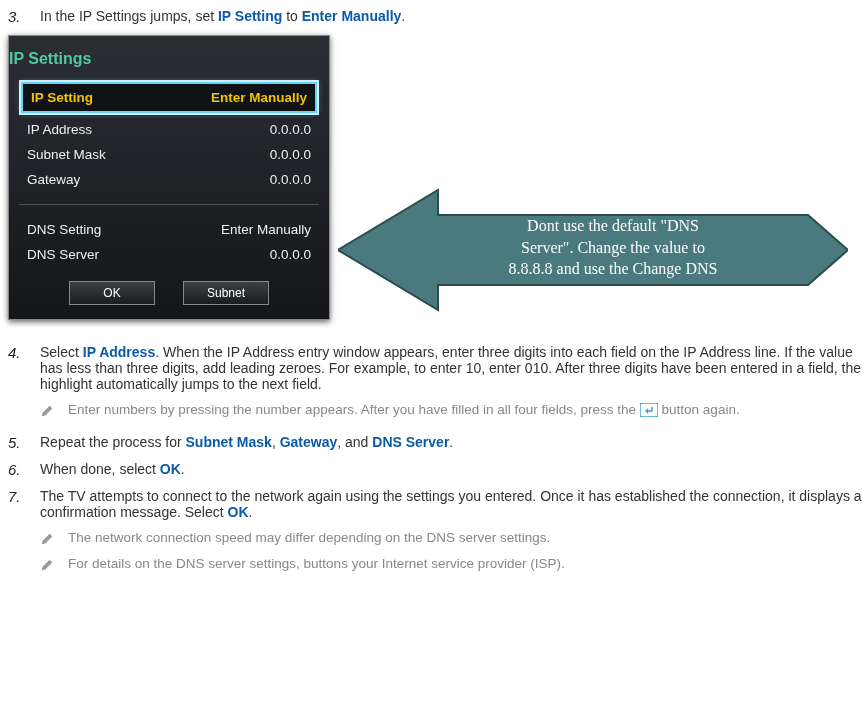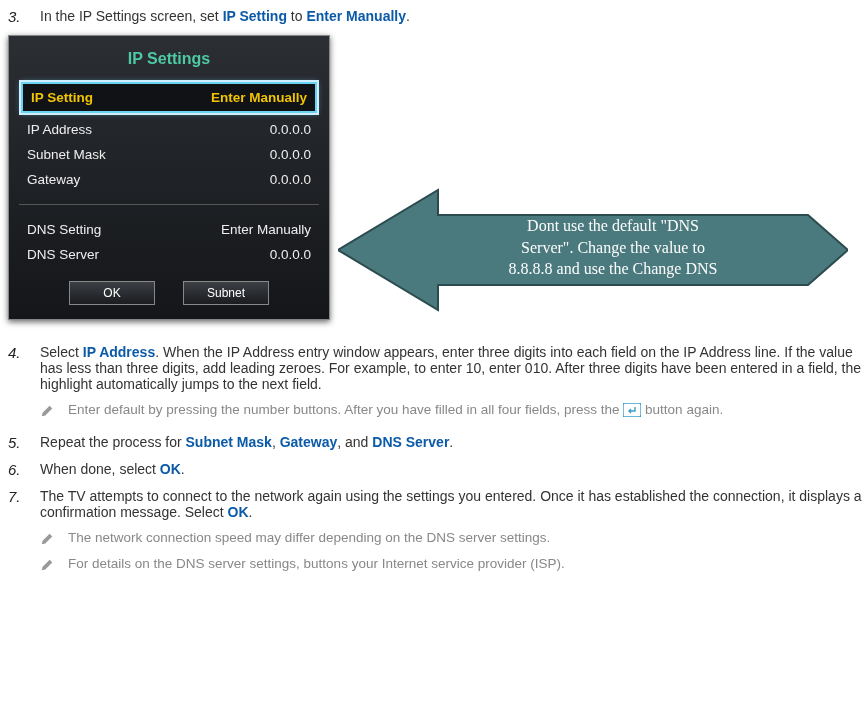--- a/index.html
+++ b/index.html
@@ -38,21 +38,21 @@
     .ip-panel {
       width: 320px;
       background: linear-gradient(#2b2e33, #141619);
       border: 1px solid #888;
       box-shadow: 0 2px 6px rgba(0,0,0,0.6);
       color: #fff;
       padding: 8px 0 14px 0;
       font-size: 14px;
     }
     .ip-panel .title {
-      text-align: center;
+      text-align: left;
       color: #4ec9a2;
       font-weight: bold;
       padding: 6px 0 10px 0;
       font-size: 16px;
     }
     .ip-panel .group {
       padding: 4px 8px;
     }
     .ip-panel .row {
       display: flex;
@@ -137,21 +137,21 @@
       display: inline-block;
       vertical-align: middle;
     }
   </style>
 </head>
 <body>
 
 <div class="step">
   <div class="step-num">3.</div>
   <div class="step-body">
-    <span>In the IP Settings screen, set </span>
+    <span>In the IP Settings jumps, set </span>
     <span class="keyword">IP Setting</span>
     <span> to </span>
     <span class="keyword">Enter Manually</span><span>.</span>
   </div>
 </div>
 
 <div class="panel-row">
   <div class="ip-panel">
     <div class="title">IP Settings</div>
     <div class="group">
@@ -204,21 +204,21 @@
 <div class="step">
   <div class="step-num">4.</div>
   <div class="step-body">
     <span>Select </span>
     <span class="keyword">IP Address</span><span>. When the IP Address entry window appears, enter three digits into each field on the IP Address line. If the value has less than three digits, add leading zeroes. For example, to enter 10, enter 010. After three digits have been entered in a field, the highlight automatically jumps to the next field.</span>
     <div class="note">
       <svg class="pencil" viewBox="0 0 16 16">
         <path d="M2 14 L3 10 L11 2 L14 5 L6 13 Z" fill="#999"></path>
       </svg>
       <div>
-        <span>Enter default by pressing the number buttons. After you have filled in all four fields, press the </span>
+        <span>Enter numbers by pressing the number appears. After you have filled in all four fields, press the </span>
         <svg class="enter-icon" width="18" height="14" viewBox="0 0 18 14">
           <rect x="0" y="0" width="18" height="14" rx="2" fill="none" stroke="#3aa0c9" stroke-width="1.4"></rect>
           <path d="M12 4 L12 8 L6 8 M8 6 L6 8 L8 10" fill="none" stroke="#3aa0c9" stroke-width="1.4"></path>
         </svg>
         <span> button again.</span>
       </div>
     </div>
   </div>
 </div>
 

